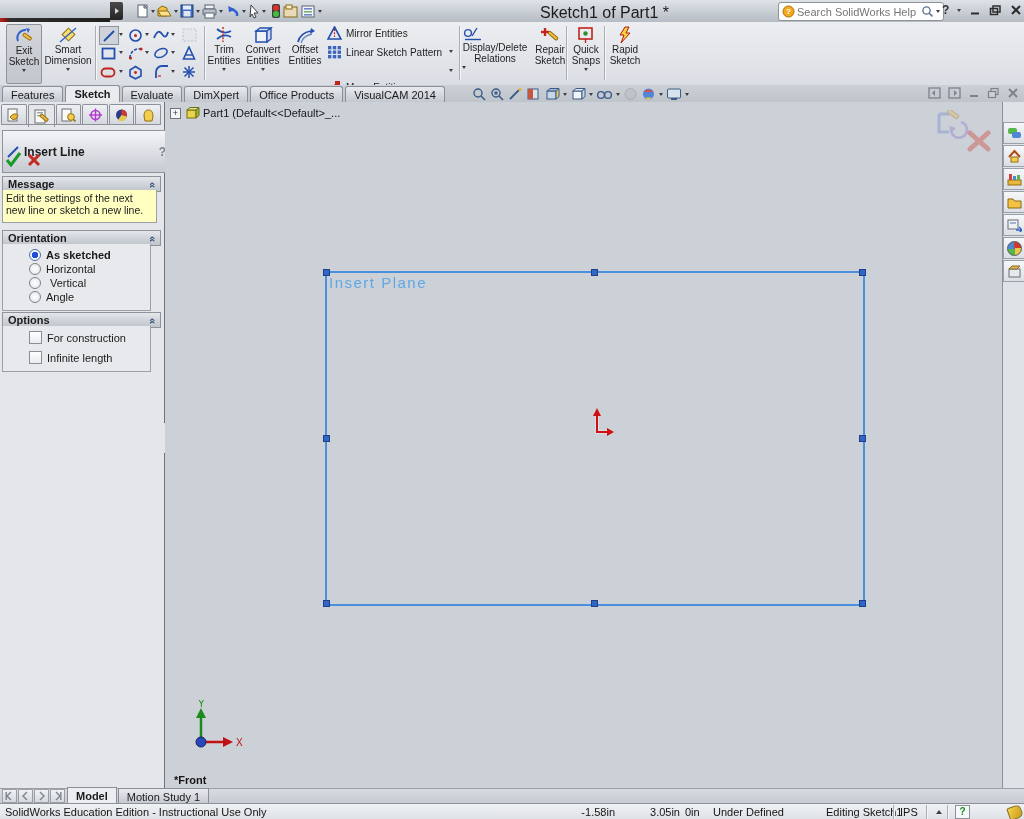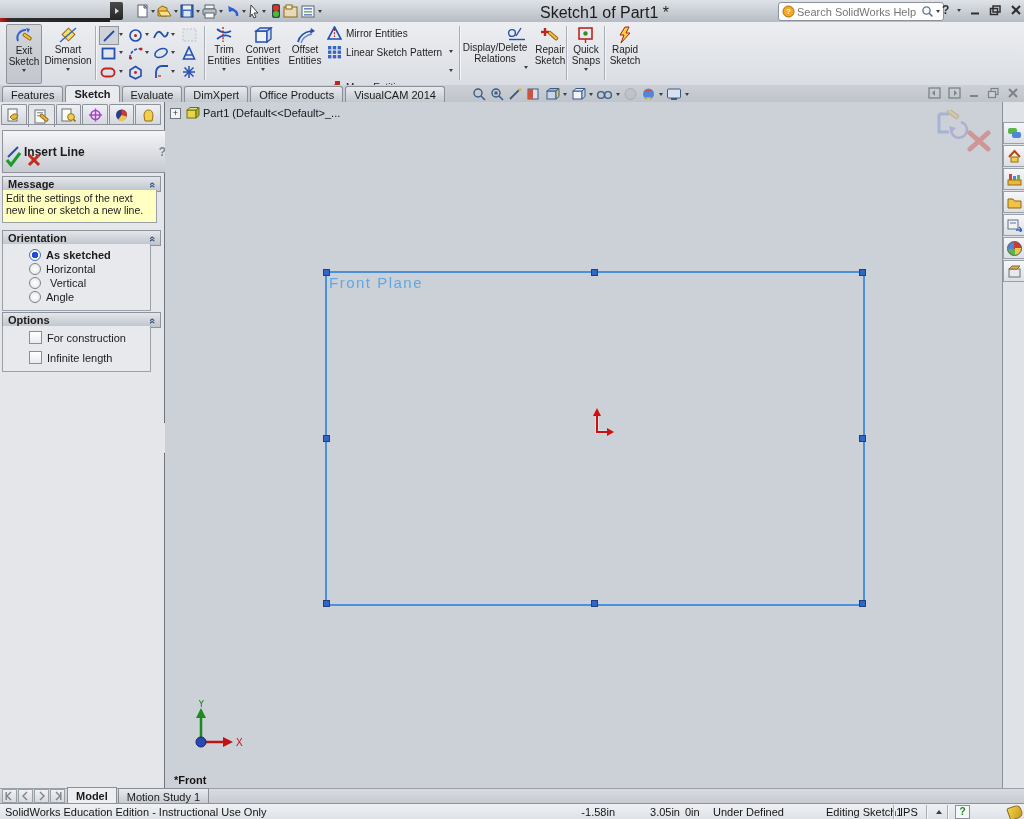--- a/index.html
+++ b/index.html
@@ -313,21 +313,21 @@
             <rect x="8" y="1" width="5" height="5" fill="#c0251c"></rect>
             <path d="M4 8 L9 4" stroke="#c0251c" stroke-width="1.3"></path>
           </svg>
         <span class="ribbon-lbl">Move Entities</span>
       </div>
       <div class="caret sm abs" style="left:122px;top:43px;"></div>
     </div>
 
     <div class="vsep abs" style="left:459px;top:4px;height:54px;"></div>
 
-    <div class="abs" style="left:462px;top:2px;width:66px;height:58px;display:flex;flex-direction:column;align-items:flex-end;">
+    <div class="abs" style="left:462px;top:2px;width:66px;height:58px;display:flex;flex-direction:column;align-items:flex-start;">
       <svg width="22" height="16" style="margin-top:2px;">
         <circle cx="6" cy="7" r="3.4" fill="none" stroke="#234fae" stroke-width="1.4"></circle>
         <line x1="10" y1="10" x2="15" y2="2" stroke="#234fae" stroke-width="1.4"></line>
         <line x1="3" y1="13.5" x2="19" y2="13.5" stroke="#234fae" stroke-width="1.4"></line>
       </svg>
       <div class="ribbon-lbl" style="width:66px;">Display/Delete Relations</div>
       <div class="caret sm" style="margin-top:2px;"></div>
     </div>
 
     <div class="abs" style="left:531px;top:2px;width:38px;height:58px;display:flex;flex-direction:column;align-items:center;">
@@ -593,21 +593,21 @@
     <div class="abs" style="left:160px;top:169px;width:536px;height:331px;border:2px solid #4a90dd;"></div>
     <div class="ptdot" style="left:158px;top:167px;"></div>
     <div class="ptdot" style="left:694px;top:167px;"></div>
     <div class="ptdot" style="left:158px;top:498px;"></div>
     <div class="ptdot" style="left:694px;top:498px;"></div>
     <div class="ptdot" style="left:426px;top:167px;"></div>
     <div class="ptdot" style="left:426px;top:498px;"></div>
     <div class="ptdot" style="left:158px;top:333px;"></div>
     <div class="ptdot" style="left:694px;top:333px;"></div>
 
-    <span class="abs" style="left:164px;top:172px;color:#5fa8e6;font-size:15px;letter-spacing:1.5px;">Front Plane</span>
+    <span class="abs" style="left:164px;top:172px;color:#5fa8e6;font-size:15px;letter-spacing:1.5px;">Insert Plane</span>
 
     <svg class="abs" style="left:424px;top:305px;" width="26" height="30">
       <g stroke="#e8edf2" stroke-width="3" fill="none">
           <path d="M8 9 v16 h12"></path>
         </g>
       <g stroke="#d01010" stroke-width="2" fill="none">
           <path d="M8 9 v16 h12"></path>
         </g>
       <path d="M8 1 l-4 8 h8 z" fill="#d01010"></path>
       <path d="M25 25 l-7 -4 v8 z" fill="#d01010"></path>

